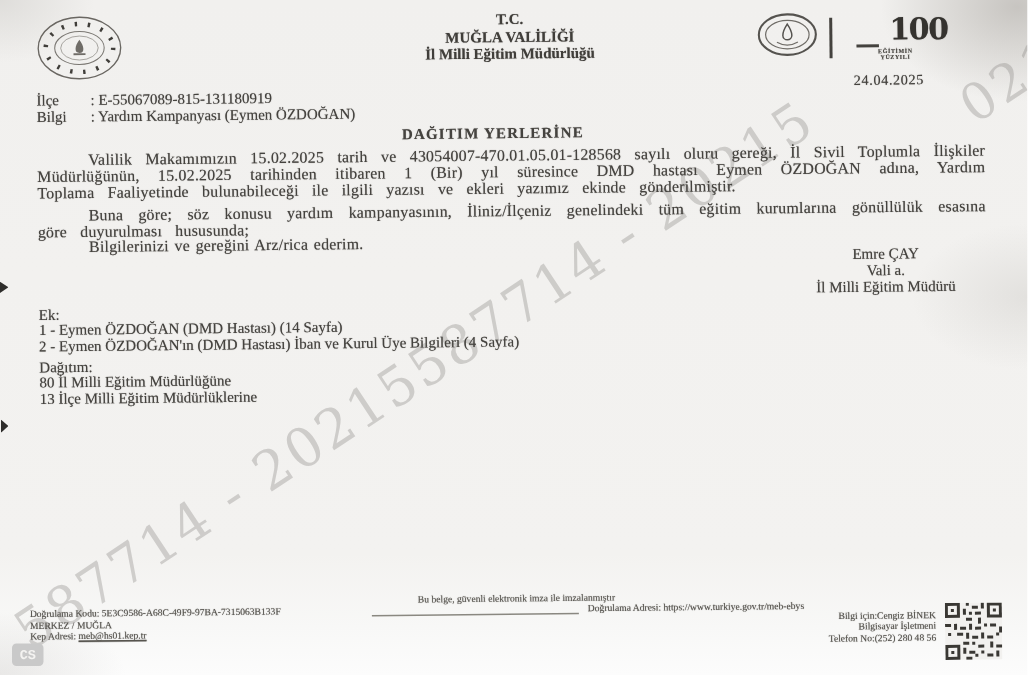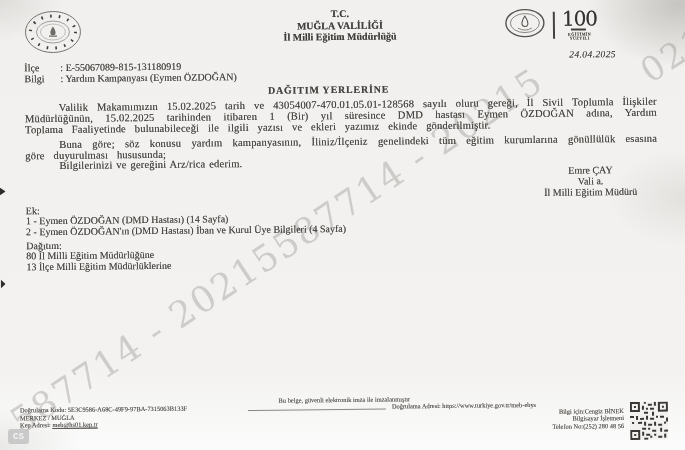--- a/index.html
+++ b/index.html
@@ -20,24 +20,24 @@
       white-space:nowrap;transform-origin:0 50%;letter-spacing:2px;pointer-events:none;}
   .wm-main{left:14px;top:404px;font-size:36px;transform:rotate(-33.5deg);}
   .wm-corner{left:644px;top:54px;font-size:34px;transform:rotate(-33.5deg);}
   
   .seal-left{position:absolute;left:26px;top:6px;}
   .hdr-center{position:absolute;left:212px;top:8px;width:260px;text-align:center;
       font-weight:bold;font-size:10px;line-height:11.5px;color:#403e3a;}
   .hdr-right{position:absolute;left:506px;top:9px;display:flex;align-items:center;gap:7px;}
   .sep-bar{width:2px;height:27px;background:#44423e;}
   .anniv{text-align:center;line-height:1;}
-  .anniv-num{font-weight:normal;font-size:20px;letter-spacing:-1px;color:#35332f;font-family:"DejaVu Serif",serif;}
+  .anniv-num{font-weight:bold;font-size:20px;letter-spacing:-1px;color:#35332f;font-family:"DejaVu Serif",serif;margin-left:31px;}
   .anniv-ul{width:15px;height:1.6px;background:#44423e;margin:0 0 1.5px 9px;}
   .anniv-small{font-size:4px;font-weight:bold;letter-spacing:.4px;color:#4a4843;}
-  .date{position:absolute;left:571px;top:52px;font-size:9.5px;letter-spacing:.4px;font-style:italic;}
+  .date{position:absolute;left:571px;top:52px;font-size:9.5px;letter-spacing:.4px;}
   
   .meta{position:absolute;left:26px;top:59px;font-size:10px;line-height:11px;}
   .meta-label{display:inline-block;width:36px;}
   .recipient{position:absolute;left:0;top:84px;width:660px;text-align:center;
       font-weight:bold;font-size:10px;letter-spacing:.8px;}
   
   .para{position:absolute;left:26px;width:632px;font-size:10.6px;line-height:11.2px;
       text-align:justify;word-spacing:6px;letter-spacing:.15px;margin:0;}
   .p1{top:99px;text-indent:34px;}
   .p2{top:136px;text-indent:34px;}

